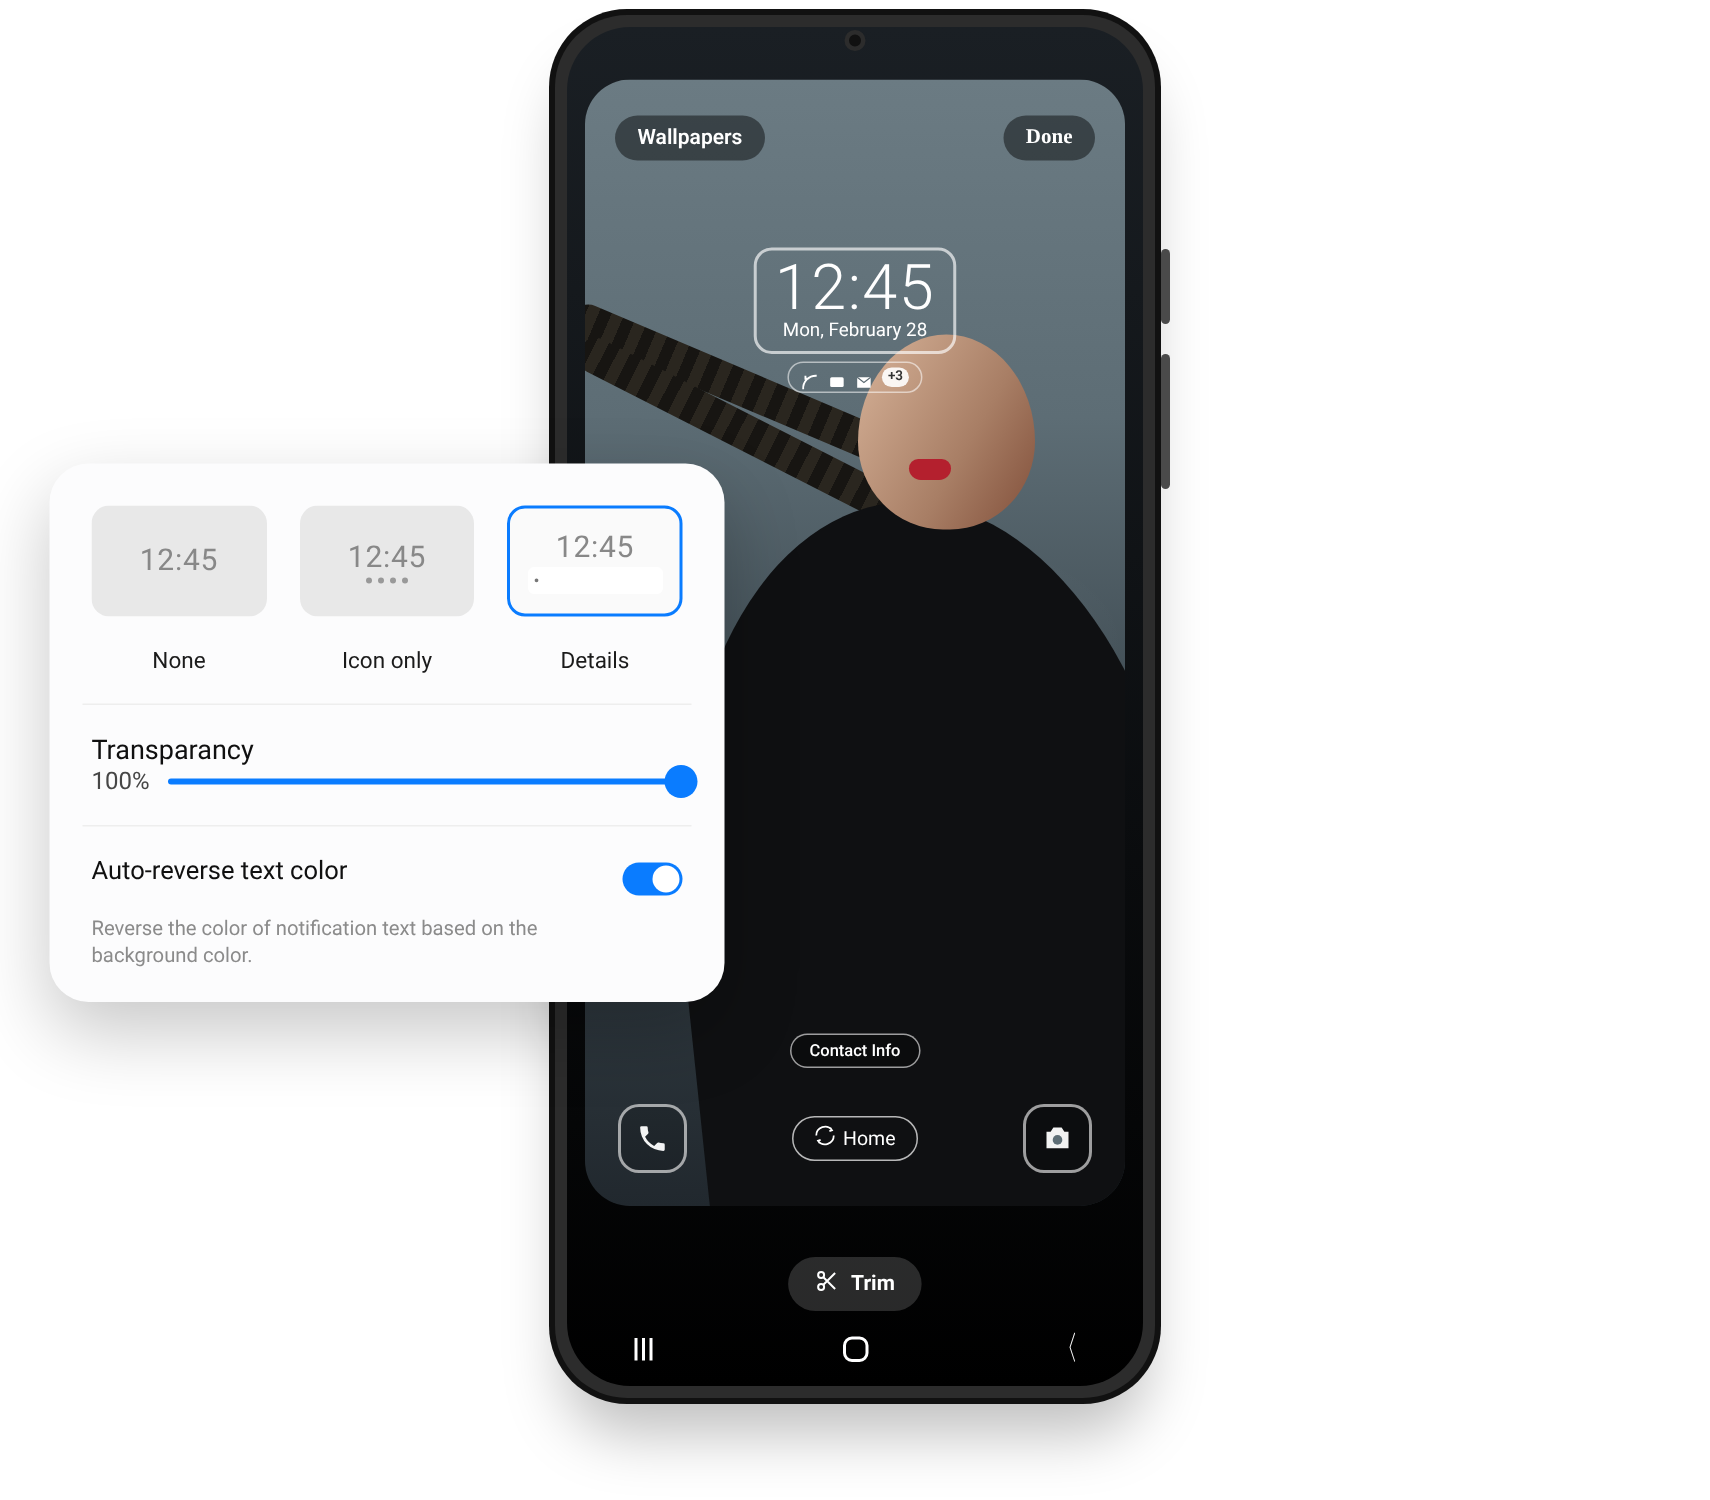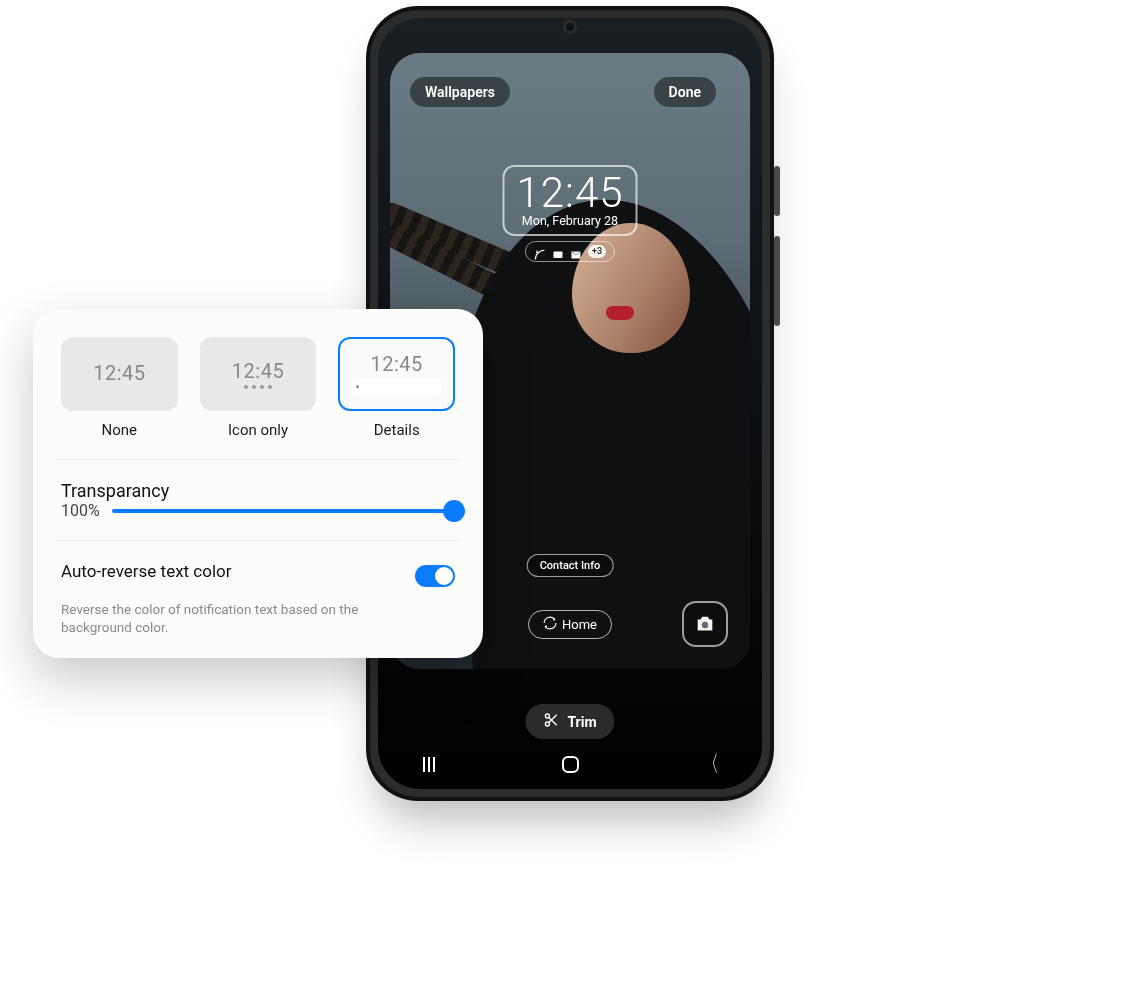--- a/index.html
+++ b/index.html
@@ -4,21 +4,21 @@
 <style>
   * { box-sizing: border-box; margin: 0; padding: 0; }
   html, body { width: 1140px; height: 1000px; font-family: -apple-system, BlinkMacSystemFont, "Segoe UI", Roboto, Helvetica, Arial, sans-serif; background: #fff; position: relative; }
 
   
   .phone-frame {
     position: absolute;
     left: 366px;
     top: 6px;
     width: 408px;
-    height: 795px;
+    height: 930px;
     border-radius: 52px;
     background: #111;
     box-shadow: 0 30px 40px -10px rgba(0,0,0,.25);
   }
   .phone-frame::before {
     content: "";
     position: absolute;
     inset: 4px;
     border-radius: 48px;
     background: #2c2c2c;
@@ -102,21 +102,21 @@
   .pill {
     position: absolute;
     color: #fff;
     font-weight: 600;
     padding: 7px 15px;
     border-radius: 20px;
     background: rgba(0,0,0,.45);
     font-size: 14px;
   }
   .pill.wallpapers { top: 24px; left: 20px; }
-  .pill.done { top: 24px; right: 34px; }
+  .pill.done { top: 24px; right: 20px; font-family: Liberation Serif, serif; }
 
   .clock-box {
     position: absolute;
     top: 112px; left: 50%;
     transform: translateX(-50%);
     border: 2px solid rgba(255,255,255,.65);
     border-radius: 12px;
     padding: 4px 12px 6px;
     text-align: center;
   }
@@ -227,21 +227,21 @@
   .style-thumb .tm { color: #888; font-weight: 400; font-size: 20px; margin-bottom: 2px; letter-spacing: .5px; }
   .dots4 { display:flex; gap:4px; }
   .dots4 span { width:4px; height:4px; border-radius:50%; background:#999; }
   .det-row {
     width: 80%;
     background:#fff; border-radius:4px;
     display:flex; align-items:center;
     padding:2px 4px;
   }
   .det-row::before { content:"•"; color:#777; font-size:12px; }
-  .style-label { margin-top: 10px; font-size: 15px; color:#1b1b1b; }
+  .style-label { margin-top: 20px; font-size: 15px; color:#1b1b1b; }
 
   .hr { height:1px; background:#eee; margin: 20px -6px; }
 
   .sect-title { font-size: 18px; color:#101010; }
   .slider-row { display:flex; align-items:center; gap:12px; font-size:16px; color:#464646; }
   .slider-track {
     flex:1; height:4px; background:#0a7cff; border-radius:3px; position:relative;
   }
   .slider-thumb {
     position:absolute; right:-10px; top:50%; transform:translateY(-50%);

